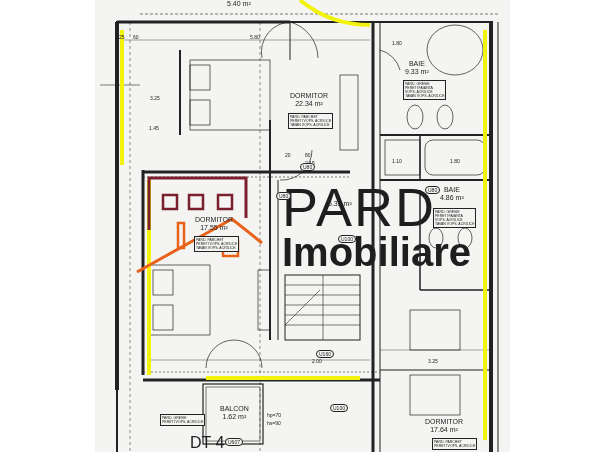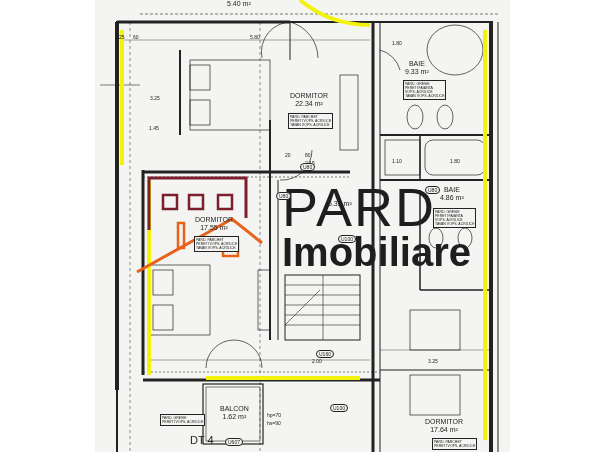--- a/index.html
+++ b/index.html
@@ -5,21 +5,21 @@
   html,body{margin:0;padding:0;background:#ffffff;}
   body{width:602px;height:452px;overflow:hidden;position:relative;font-family:"Liberation Sans",sans-serif;}
   .plan{position:absolute;left:0;top:0;width:602px;height:452px;background:#ffffff;}
   .paper{position:absolute;left:95px;top:0;width:415px;height:452px;background:#f4f4f2;}
   svg{position:absolute;left:0;top:0;}
   .lbl{position:absolute;font-size:7px;color:#222;text-align:center;line-height:1.1;white-space:nowrap;}
   .lbl .area{font-size:7px;display:block;}
   .tag{position:absolute;border:1px solid #222;background:#f4f4f2;font-size:3.5px;line-height:1.15;padding:1px;color:#222;}
   .dim{position:absolute;font-size:5px;color:#222;}
   .code{position:absolute;font-size:5px;border:1px solid #222;border-radius:4px;padding:0 2px;color:#222;background:#f4f4f2;}
-  .dt{position:absolute;font-size:11px;color:#222;}
+  .dt{position:absolute;font-size:16px;color:#222;}
   .wm1{position:absolute;left:282px;top:180px;font-size:54px;letter-spacing:2px;color:#1e1e1e;font-weight:300;line-height:1;}
   .wm2{position:absolute;left:282px;top:232px;font-size:40px;color:#1e1e1e;line-height:1;font-weight:bold;}
 </style>
 </head>
 <body>
 
 <div class="plan">
   <div class="paper"></div>
 
   <svg width="602" height="452">

